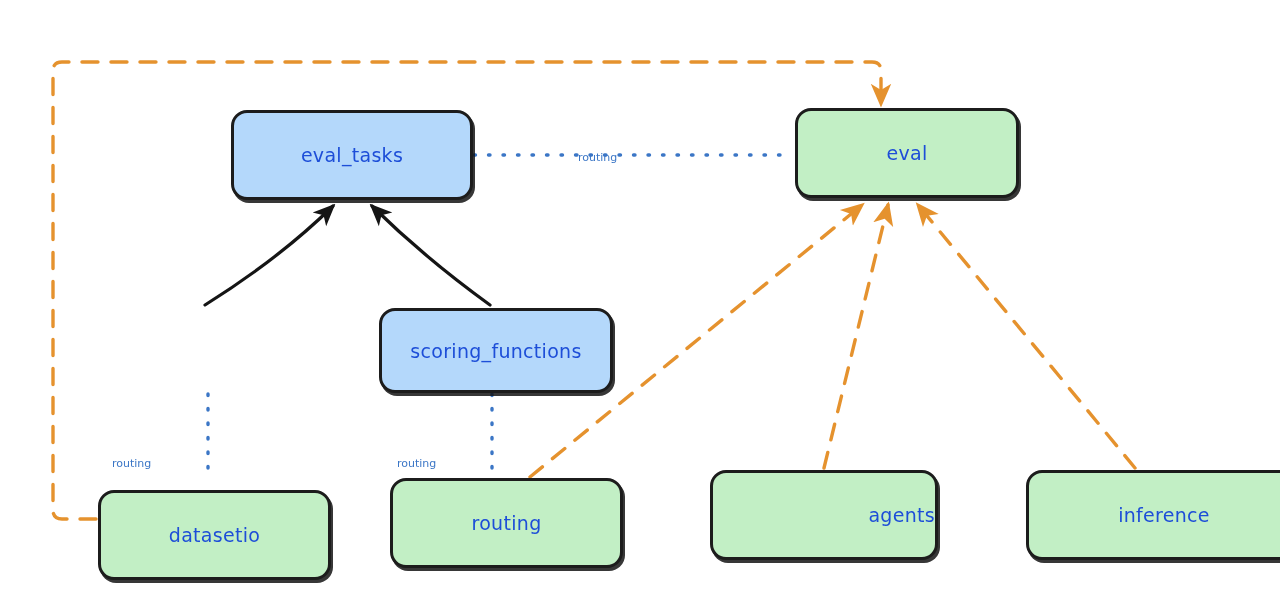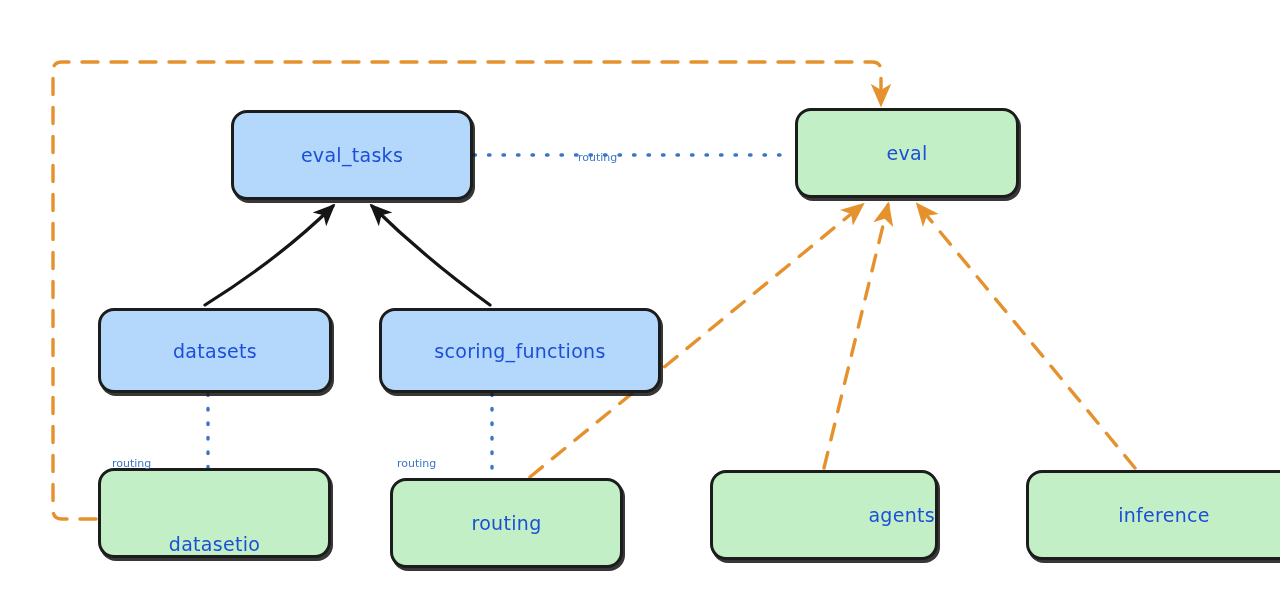--- a/index.html
+++ b/index.html
@@ -91,29 +91,26 @@
   </svg>
 
   <div class="node blue" style="left:231px; top:110px; width:242px; height:90px;">
     <span class="node-label">eval_tasks</span>
   </div>
 
   <div class="node green" style="left:787px; top:108px; width:224px; height:90px;margin-left:8px;">
     <span class="node-label">eval</span>
   </div>
 
-  <div class="node blue" style="left:98px; top:308px; width:234px; height:85px;">
-    <span class="node-label">datasets</span>
-  </div>
 
-  <div class="node blue" style="left:379px; top:308px; width:282px; height:85px;">
+  <div class="node blue" style="left:379px; top:308px; width:234px; height:85px;">
     <span class="node-label">scoring_functions</span>
   </div>
 
-  <div class="node green" style="left:98px; top:468px; width:233px; height:90px;align-items:flex-end;">
+  <div class="node green" style="left:98px; top:490px; width:233px; height:90px;">
     <span class="node-label">datasetio</span>
   </div>
 
   <div class="node green" style="left:390px; top:478px; width:233px; height:90px;">
     <span class="node-label">routing</span>
   </div>
 
   <div class="node green" style="left:710px; top:470px; width:228px; height:90px;justify-content:flex-end;">
     <span class="node-label">agents</span>
   </div>

